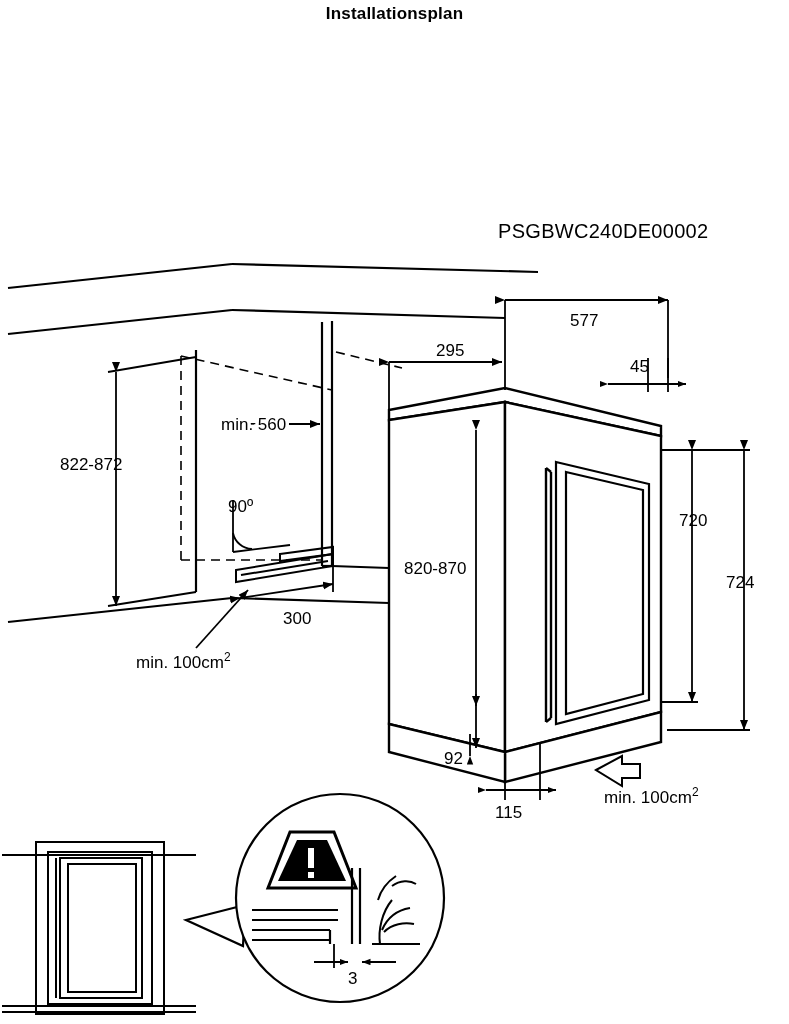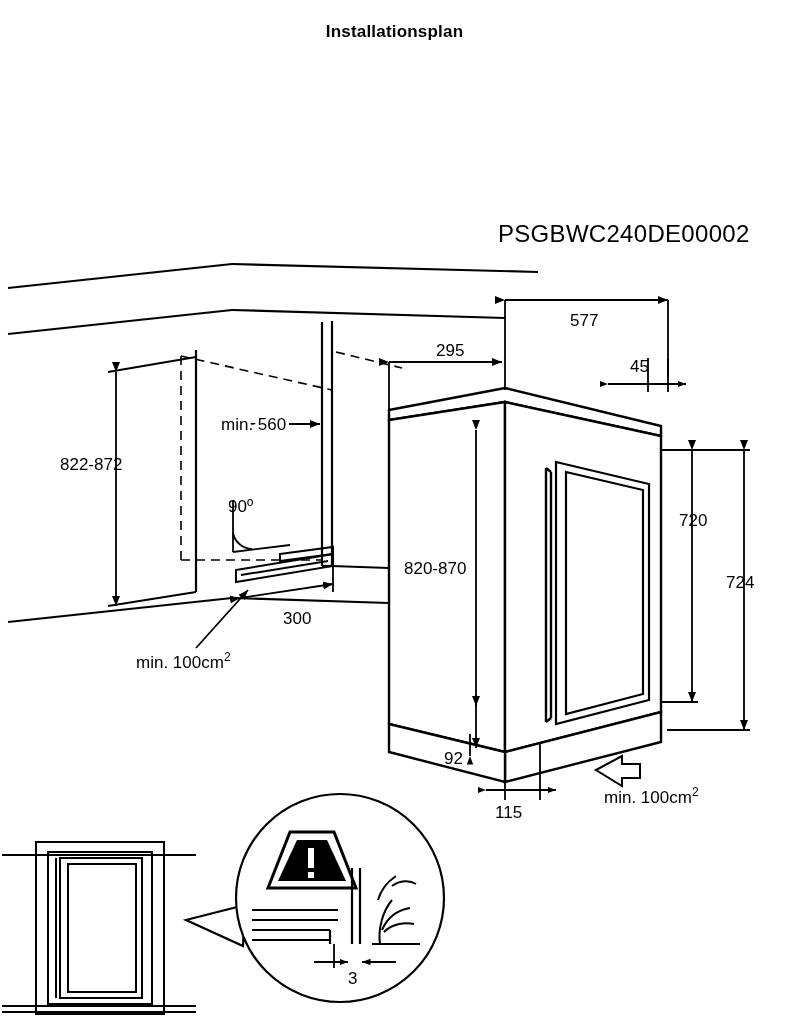--- a/index.html
+++ b/index.html
@@ -22,28 +22,28 @@
     height: 1024px;
   }
   .title {
     position: absolute;
     left: 0; top: 0;
     width: 789px;
     text-align: center;
     font-size: 17px;
     font-weight: bold;
     letter-spacing: 0.2px;
-    padding-top: 22px;
+    padding-top: 4px;
   }
   .title span { display: inline-block; }
   .modelcode {
     position: absolute;
     left: 498px;
     top: 220px;
-    font-size: 24px;
+    font-size: 20px;
     letter-spacing: 0.3px;
     white-space: nowrap;
   }
   svg { display: block; }
   .dimtext {
     font-family: "Liberation Sans", sans-serif;
     font-size: 17px;
     fill: #000;
   }
 </style>

